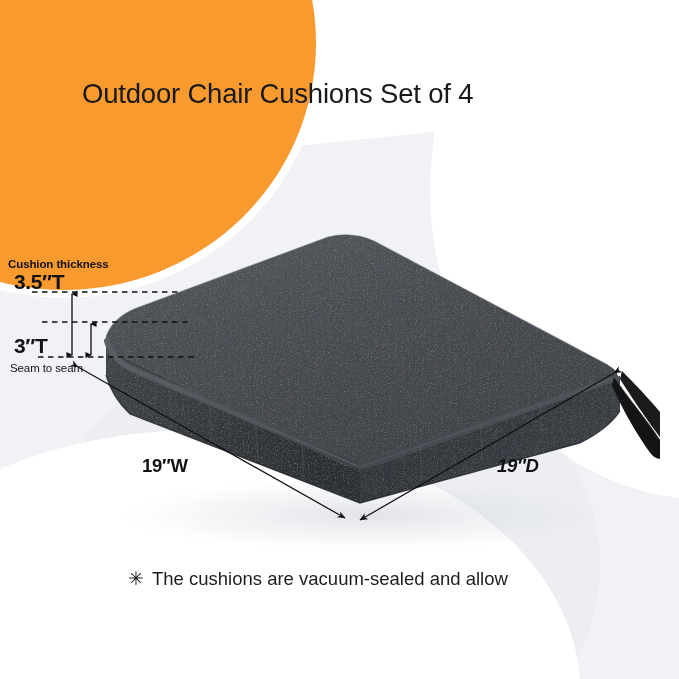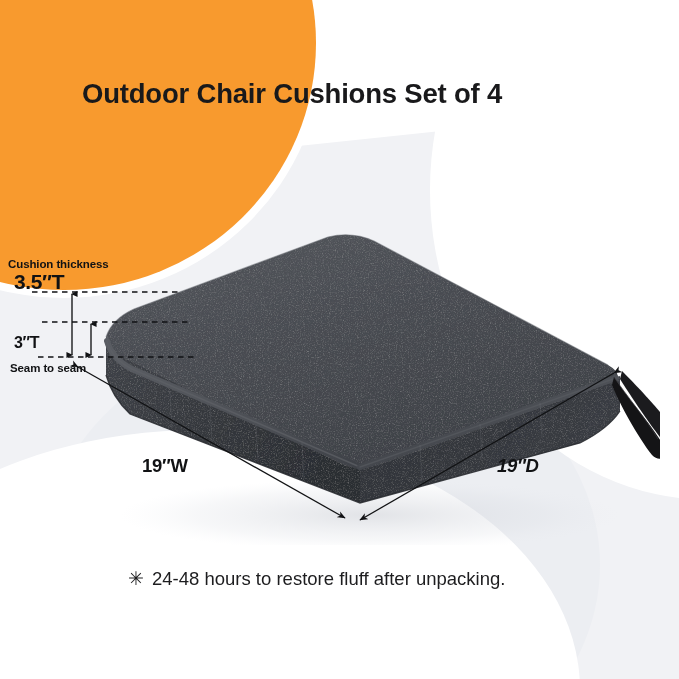--- a/index.html
+++ b/index.html
@@ -43,35 +43,35 @@
   }
   .orange-blob{
     position:absolute;left:-188px;top:-204px;
     width:504px;height:494px;border-radius:50%;
     background:#f89a2e;
   }
 
   
   .title{
     position:absolute;left:82px;top:78px;
-    font-size:27.5px;font-weight:bold;color:#19191b;
+    font-size:27.5px;font-weight:normal;color:#19191b;
     letter-spacing:-0.2px;white-space:nowrap;
     font-family:"Liberation Sans", sans-serif;
   }
 
   
   #cushion{position:absolute;left:60px;top:215px;width:600px;height:330px;}
   #cushion svg{display:block;}
 
   
   .ann{position:absolute;color:#111214;white-space:nowrap;font-family:"Liberation Sans", sans-serif;}
   .ann-thick-label{left:8px;top:258px;font-size:11.5px;font-weight:bold;letter-spacing:-0.1px;text-align:right;}
   .ann-35{left:14px;top:270px;font-size:21px;font-weight:bold;letter-spacing:-0.4px;}
-  .ann-3t{left:14px;top:334px;font-size:16px;font-weight:bold;letter-spacing:-0.4px;}
-  .ann-seam{left:10px;top:362px;font-size:11.5px;font-weight:bold;letter-spacing:-0.1px;text-align:center;}
+  .ann-3t{left:14px;top:334px;font-size:21px;font-weight:bold;letter-spacing:-0.4px;}
+  .ann-seam{left:10px;top:362px;font-size:11.5px;font-weight:normal;letter-spacing:-0.1px;text-align:center;}
   .ann-w{left:142px;top:455px;font-size:18.5px;font-weight:bold;letter-spacing:-0.3px;text-align:right;}
   .ann-d{left:497px;top:455px;font-size:18.5px;font-weight:bold;letter-spacing:-0.3px;font-style:italic;}
 
   
   #dims{position:absolute;left:0;top:0;width:679px;height:679px;pointer-events:none;}
 
   
   .footnote{
     position:absolute;left:128px;top:565px;width:470px;
     font-size:18.5px;color:#1d1d1f;line-height:28px;
@@ -216,16 +216,16 @@
 
   <div class="ann ann-thick-label">Cushion thickness</div>
   <div class="ann ann-35">3.5″T</div>
   <div class="ann ann-3t">3″T</div>
   <div class="ann ann-seam">Seam to seam</div>
   <div class="ann ann-w">19″W</div>
   <div class="ann ann-d">19″D</div>
 
   <div class="footnote">
     <span class="star">✳</span>
-    <span class="l2">24-48 hours to restore fluff after unpacking.</span>
+    <span class="l1">The cushions are vacuum-sealed and allow</span>
   </div>
 
 </div>
 
 </body></html>

